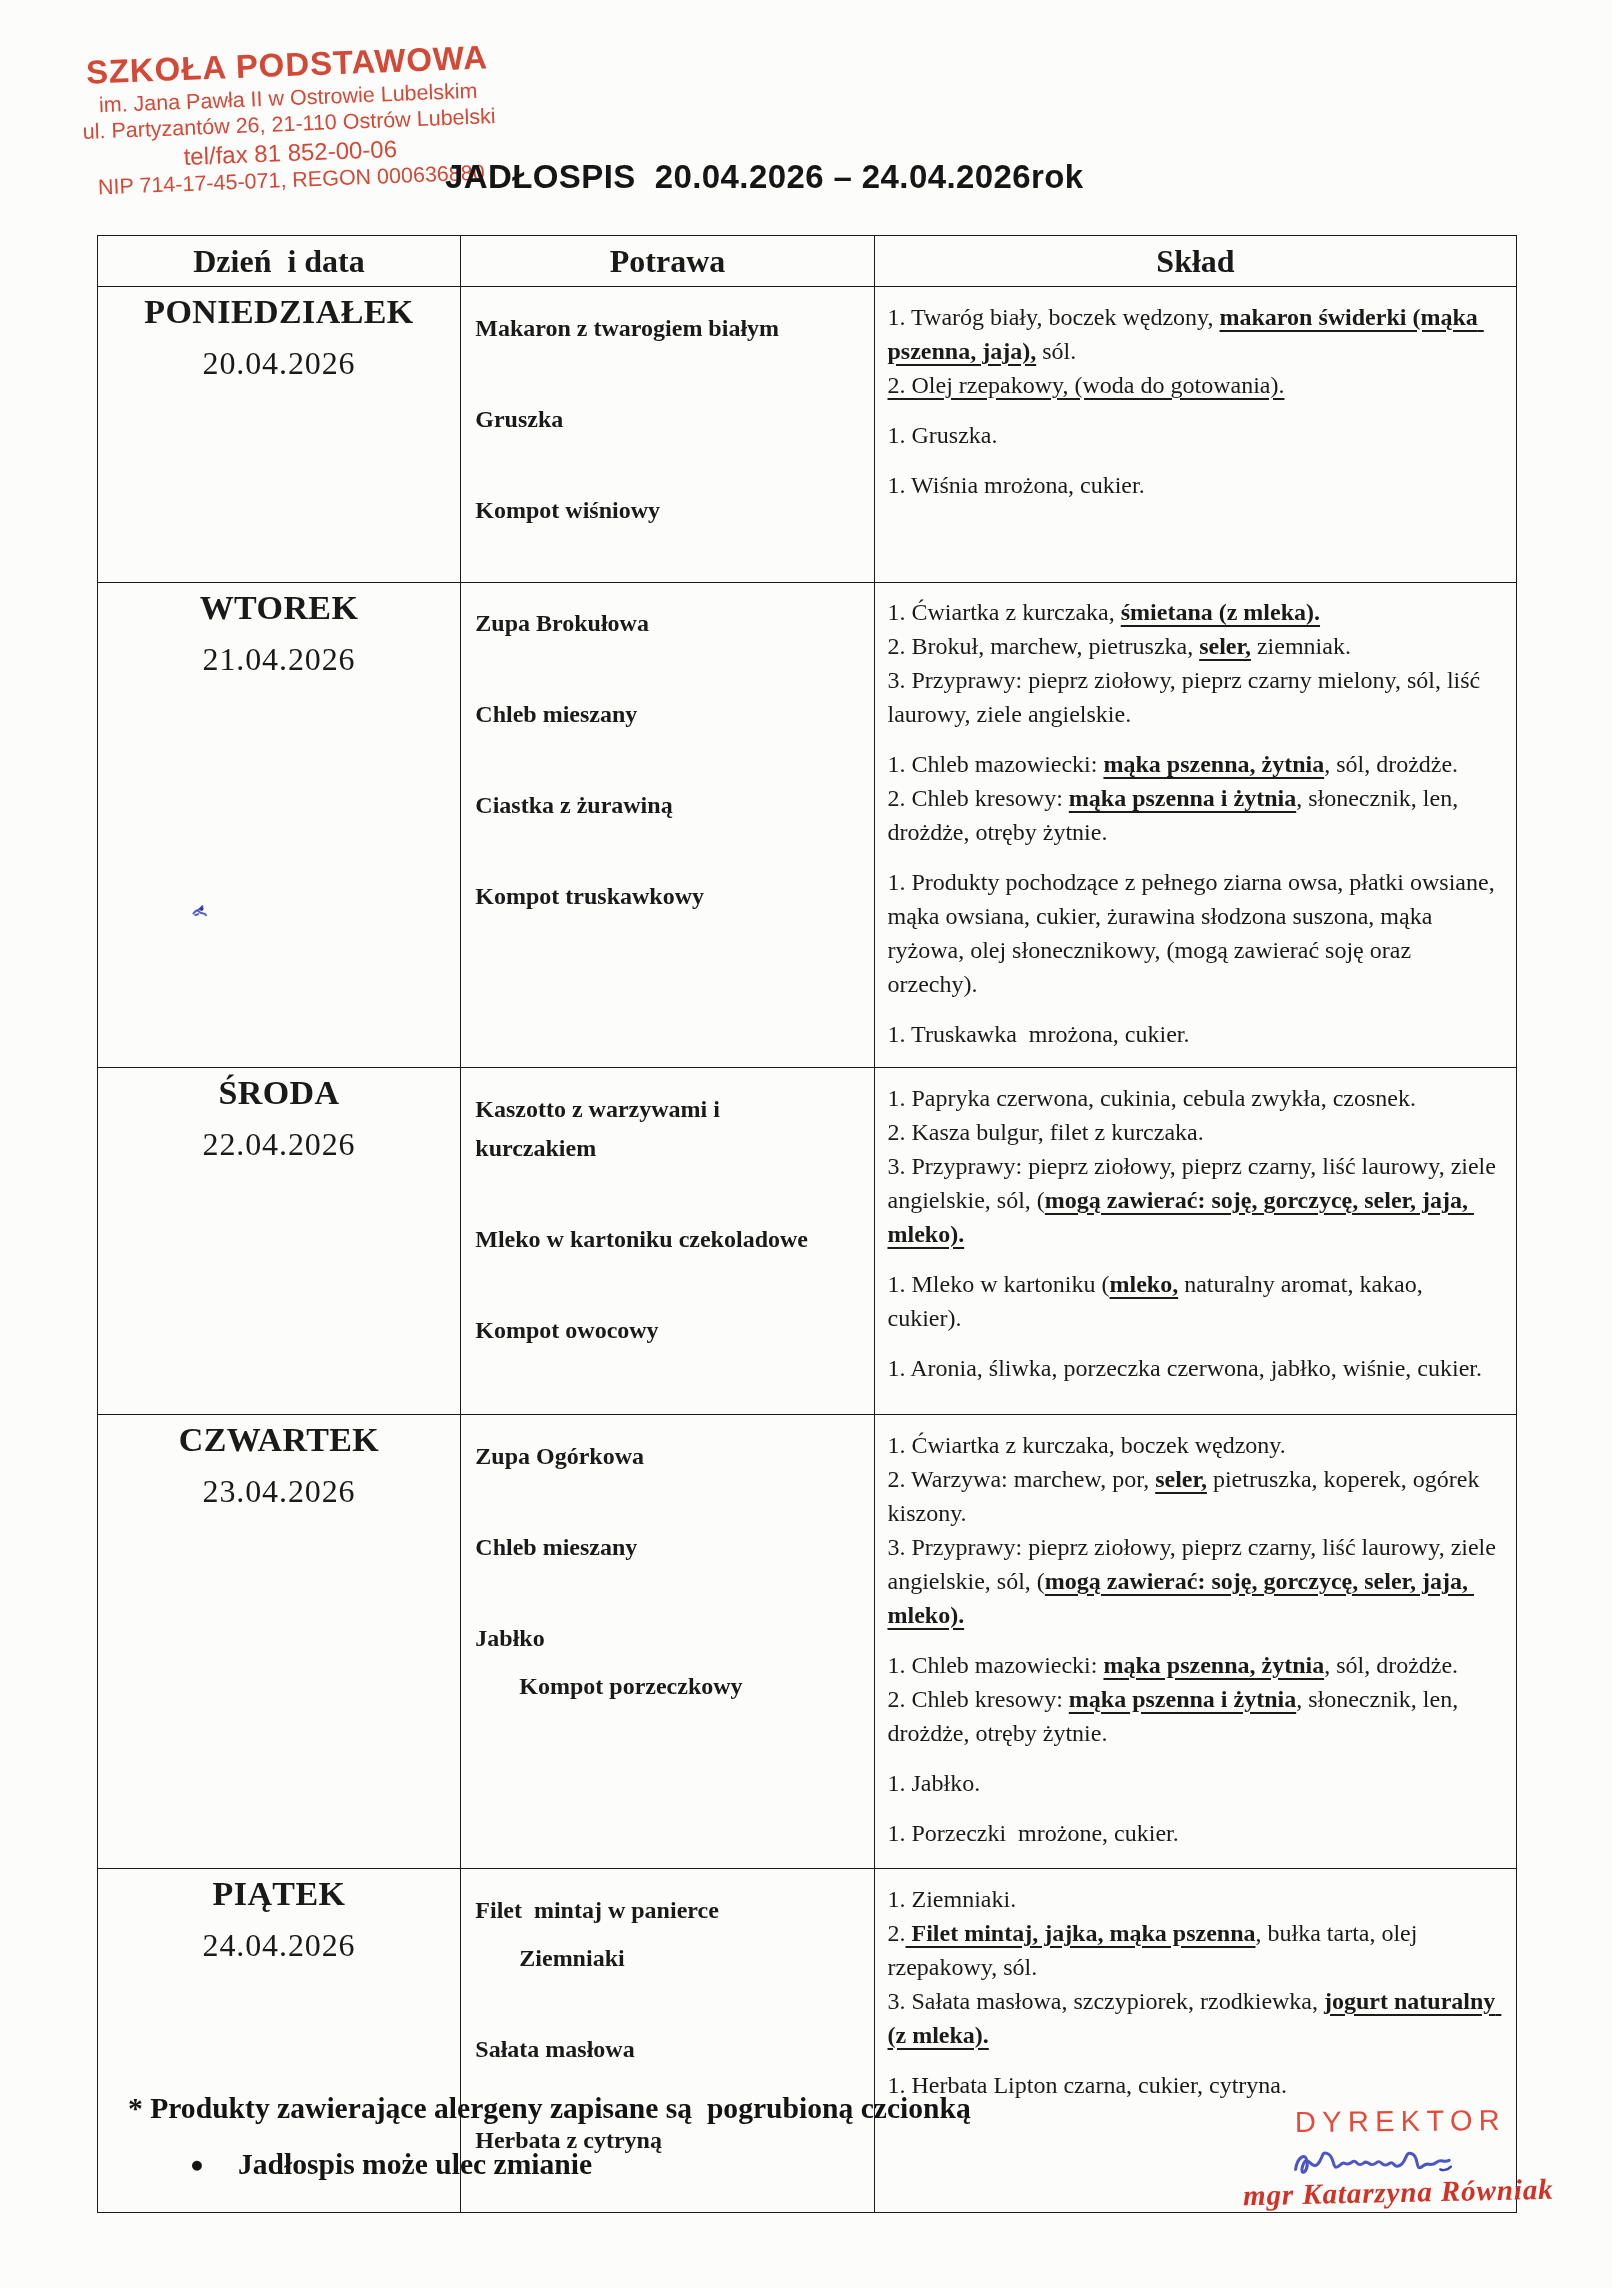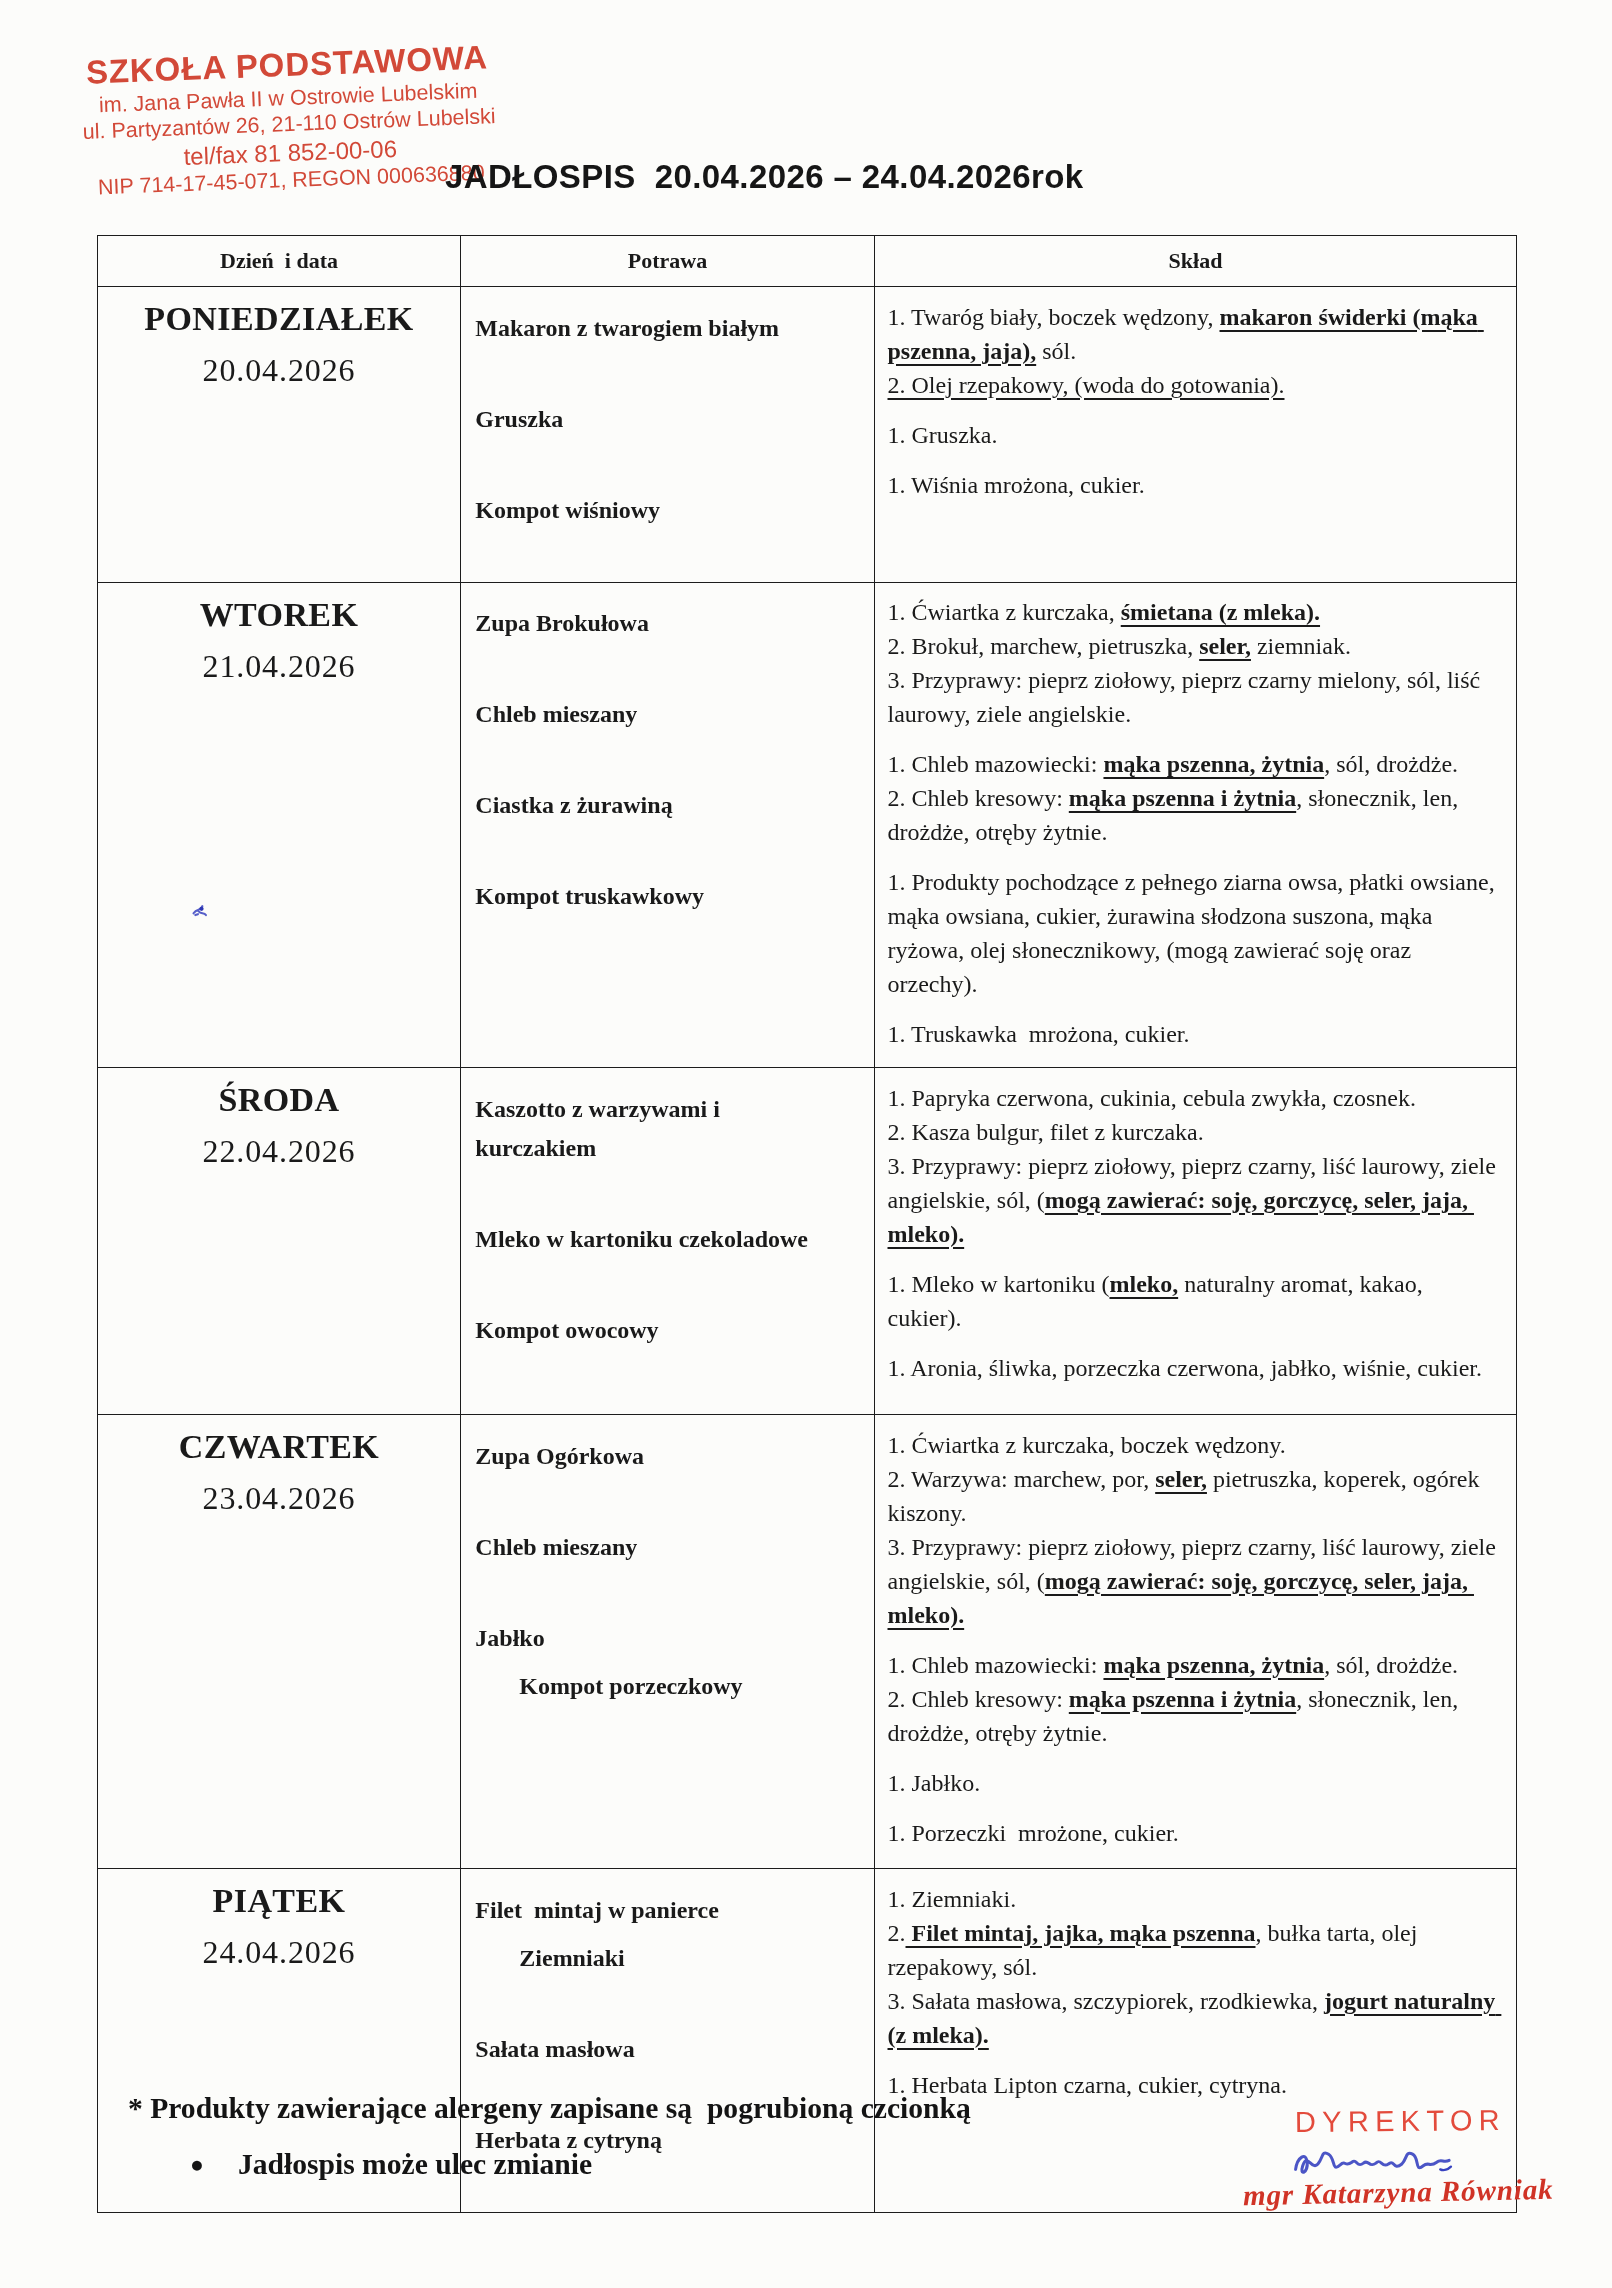--- a/index.html
+++ b/index.html
@@ -49,31 +49,31 @@
     background:transparent;
   }
   col.c1{width:363px;} col.c2{width:414px;} col.c3{width:642px;}
   .menu th,.menu td{
     border:1.8px solid #1c1c1c;
     vertical-align:top;
     overflow:hidden;
   }
   .menu thead th{
     height:51px;
-    font-size:22px;font-weight:700;
+    font-size:32px;font-weight:700;
     text-align:center;vertical-align:middle;
     white-space:pre;
   }
   tbody tr:nth-child(1)>td{height:270px;}
   tbody tr:nth-child(2)>td{height:481px;}
   tbody tr:nth-child(3)>td{height:347px;}
   tbody tr:nth-child(4)>td{height:454px;}
   tbody tr:nth-child(5)>td{height:244px;}
   
-  td.day-cell{text-align:center;padding-top:13px;}
+  td.day-cell{text-align:center;padding-top:6px;}
   .day-name{font-size:34px;font-weight:700;letter-spacing:0.4px;}
   .day-date{font-size:32px;font-weight:400;margin-top:14.3px;letter-spacing:0.9px;}
   
   td.dish-cell{padding:21.5px 9px 0 14.3px;}
   .dish-group{margin-bottom:52px;}
   .dish{
     font-size:24px;font-weight:700;line-height:39px;
     max-width:342px;white-space:pre-wrap;
   }
   .dish + .dish{margin-top:9px;margin-left:44px;}

